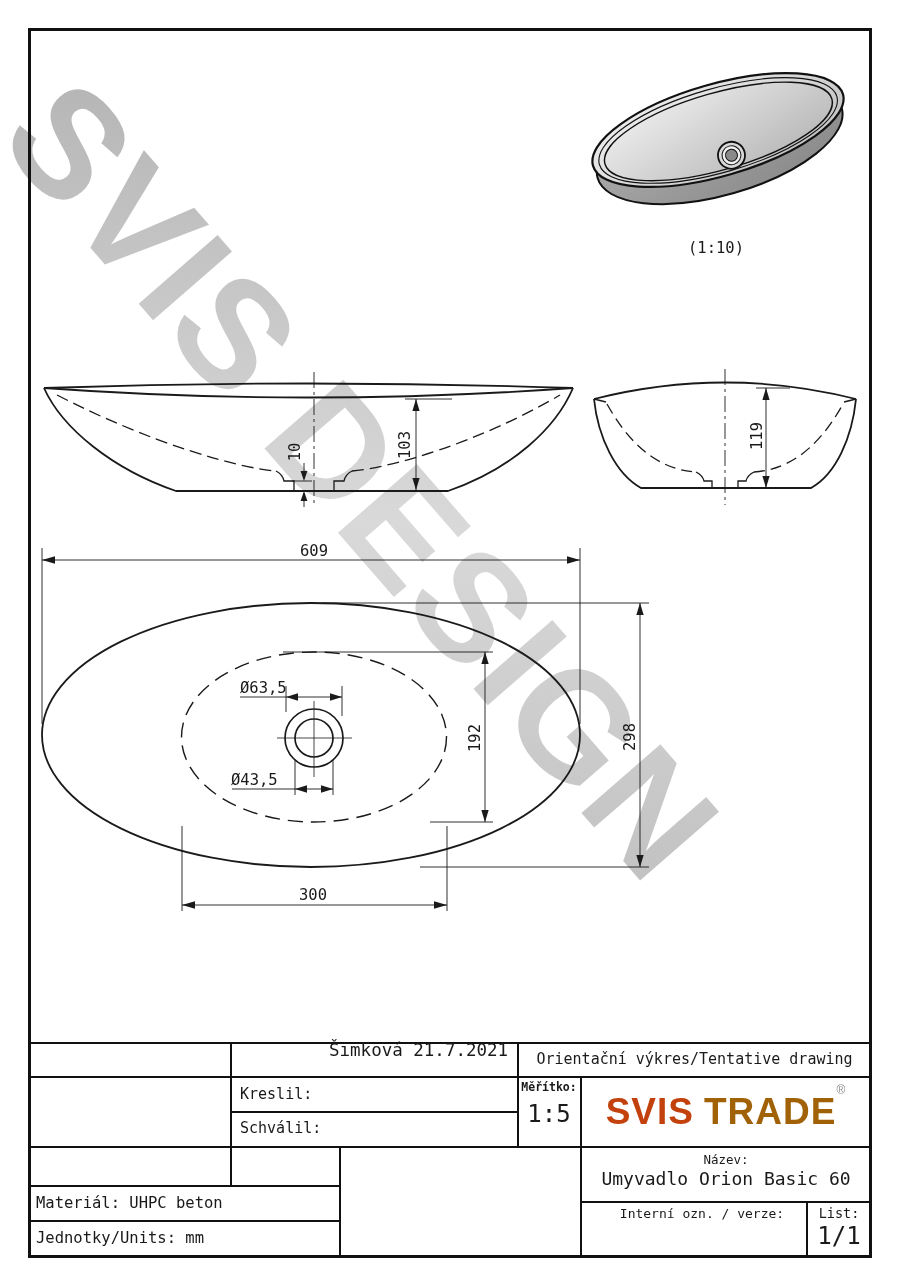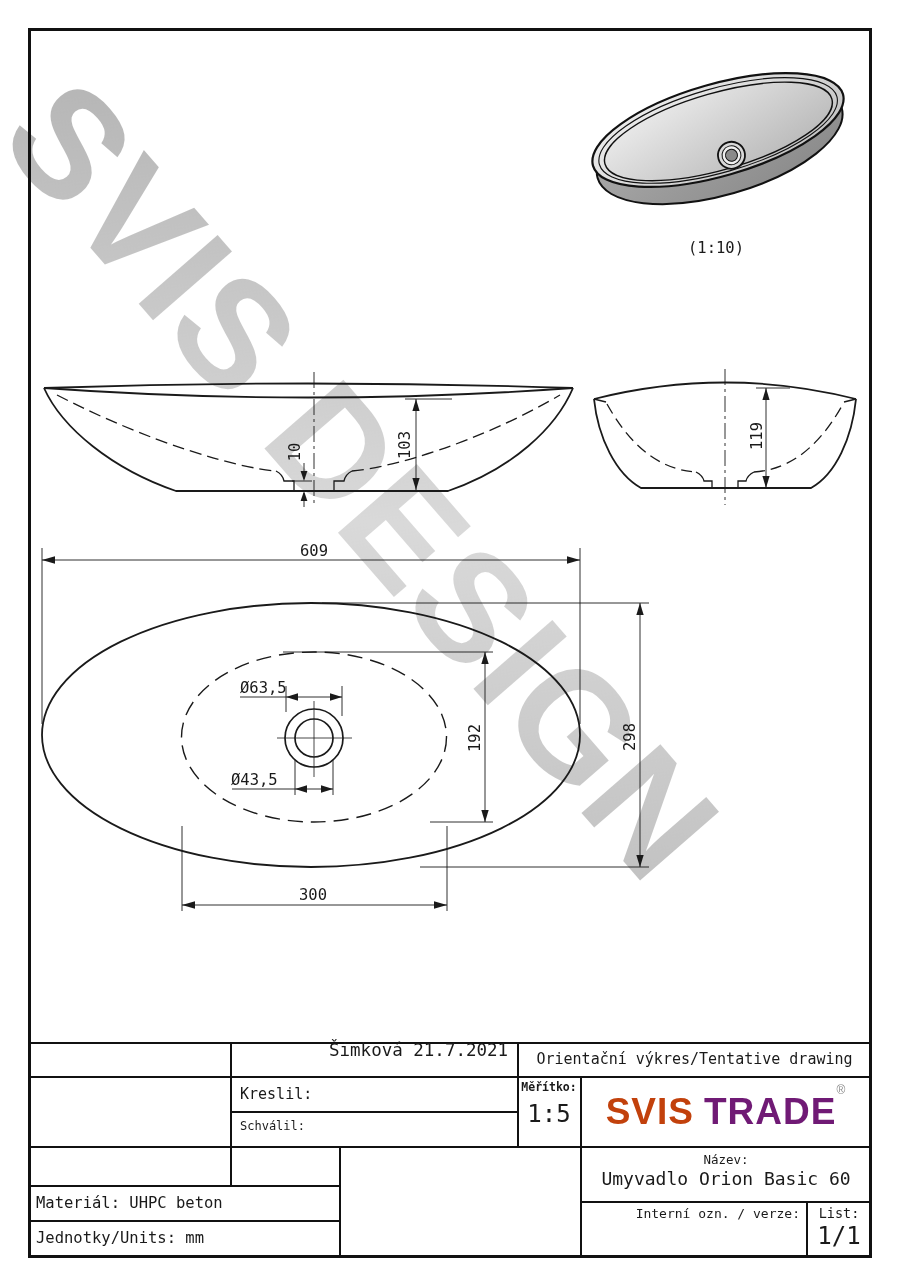--- a/index.html
+++ b/index.html
@@ -168,35 +168,35 @@
   <div class="ln" style="left:230px;top:1042px;width:2px;height:145px;"></div>
   <div class="ln" style="left:517px;top:1042px;width:2px;height:106px;"></div>
   <div class="ln" style="left:580px;top:1076px;width:2px;height:179px;"></div>
   <div class="ln" style="left:339px;top:1146px;width:2px;height:109px;"></div>
   <div class="ln" style="left:806px;top:1201px;width:2px;height:54px;"></div>
 
   <div class="tb ctr" style="left:519px;top:1042px;width:351px;height:34px;line-height:34px;font-size:15px;">Orientační výkres/Tentative drawing</div>
 
   <div class="tb" style="left:240px;top:1085px;font-size:15px;">Kreslil:</div>
   <div class="tb" style="left:313px;top:1040px;font-size:17.5px;margin-left:16px;">Šimková 21.7.2021</div>
-  <div class="tb" style="left:240px;top:1119px;font-size:12px;">Schválil:</div>
+  <div class="tb" style="left:240px;top:1119px;font-size:15px;">Schválil:</div>
 
   <div class="tb ctr" style="left:518px;top:1080px;width:62px;font-size:11.5px;font-weight:bold;">Měřítko:</div>
   <div class="tb ctr" style="left:518px;top:1100px;width:62px;font-size:24px;">1:5</div>
 
   <div id="logo">
     <span style="color:#c2410c;">SVIS</span>
     <span style="width:10px;"></span>
-    <span style="color:#701a75;text-align:right;">TRADE</span>
+    <span style="color:#a16207;text-align:right;">TRADE</span>
     <span class="reg">®</span>
   </div>
 
   <div class="tb ctr" style="left:582px;top:1152px;width:288px;font-size:12.5px;">Název:</div>
   <div class="tb ctr" style="left:582px;top:1168px;width:288px;font-size:18px;">Umyvadlo Orion Basic 60</div>
 
-  <div class="tb ctr" style="left:576px;top:1206px;width:224px;font-size:13px;text-align:right;">Interní ozn. / verze:</div>
+  <div class="tb ctr" style="left:590px;top:1206px;width:224px;font-size:13px;">Interní ozn. / verze:</div>
   <div class="tb ctr" style="left:808px;top:1205px;width:62px;font-size:13.5px;">List:</div>
   <div class="tb ctr" style="left:808px;top:1222px;width:62px;font-size:24px;">1/1</div>
 
   <div class="tb" style="left:36px;top:1194px;font-size:15.5px;">Materiál: UHPC beton</div>
   <div class="tb" style="left:36px;top:1229px;font-size:15.5px;">Jednotky/Units: mm</div>
 
 </div>
 
 </body></html>

